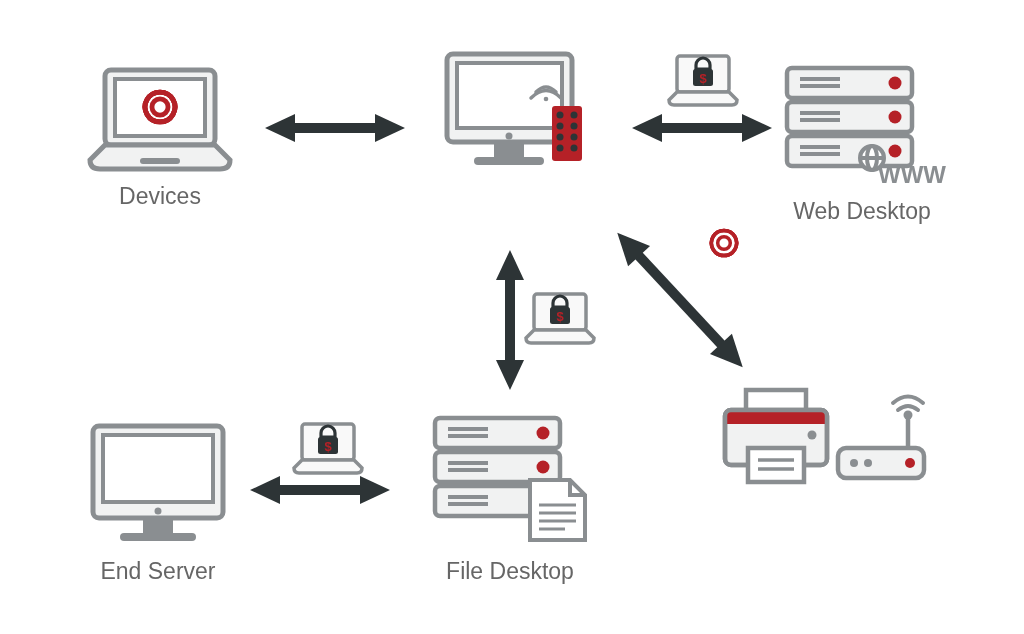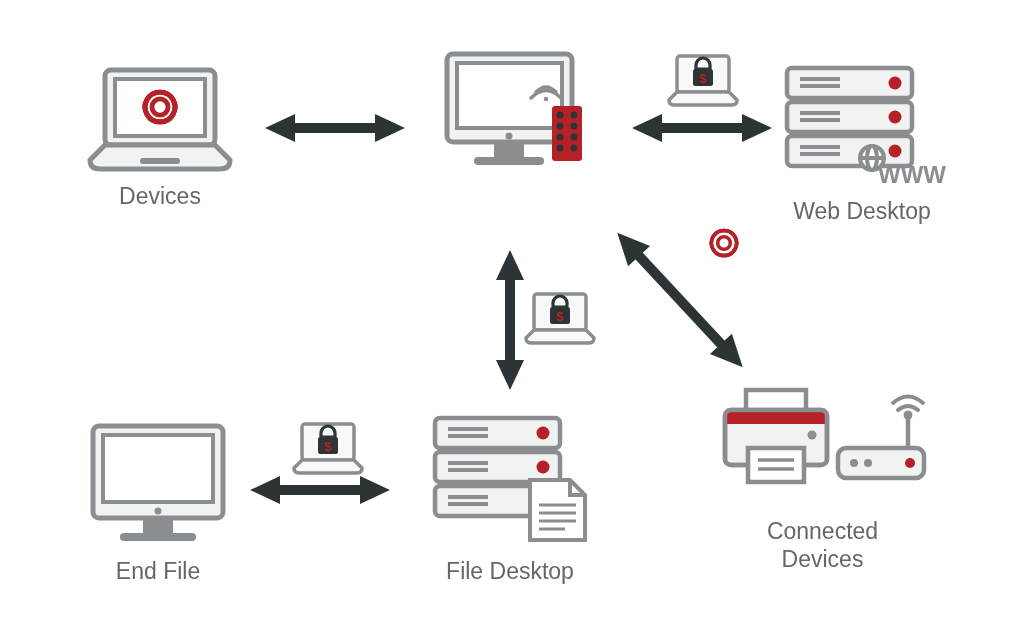--- a/index.html
+++ b/index.html
@@ -121,21 +121,21 @@
   </div>
 
   <div class="node" style="left:78px;top:420px">
     <svg width="160" height="130" viewBox="0 0 160 130">
       <rect x="15" y="6" width="130" height="92" rx="6" fill="#f1f2f2" stroke="#8a8e91" stroke-width="5"></rect>
       <rect x="25" y="15" width="110" height="67" fill="#fff" stroke="#8a8e91" stroke-width="4"></rect>
       <circle cx="80" cy="91" r="3.5" fill="#8a8e91"></circle>
       <rect x="65" y="99" width="30" height="14" fill="#8a8e91"></rect>
       <rect x="42" y="113" width="76" height="8" rx="4" fill="#8a8e91"></rect>
     </svg>
-    <div class="lbl">End File</div>
+    <div class="lbl">End Server</div>
   </div>
 
   <div class="node" style="left:420px;top:410px">
     <svg width="180" height="140" viewBox="0 0 180 140">
       <rect x="15" y="8" width="125" height="30" rx="5" fill="#f1f2f2" stroke="#8a8e91" stroke-width="4.5"></rect>
       <rect x="15" y="42" width="125" height="30" rx="5" fill="#f1f2f2" stroke="#8a8e91" stroke-width="4.5"></rect>
       <rect x="15" y="76" width="125" height="30" rx="5" fill="#f1f2f2" stroke="#8a8e91" stroke-width="4.5"></rect>
       <g fill="#8a8e91">
         <rect x="28" y="17" width="40" height="4"></rect>
           <rect x="28" y="24" width="40" height="4"></rect>
@@ -182,22 +182,20 @@
         <circle cx="158" cy="93" r="4" fill="#8a8e91"></circle>
         <circle cx="200" cy="93" r="5" fill="#b52127"></circle>
         <line x1="198" y1="78" x2="198" y2="48" stroke="#8a8e91" stroke-width="4.5"></line>
         <circle cx="198" cy="45" r="4.5" fill="#8a8e91"></circle>
         <g stroke="#8a8e91" stroke-width="4" fill="none" stroke-linecap="round">
           <path d="M188 40 q10 -8 20 0"></path>
           <path d="M183 33 q15 -13 30 0"></path>
         </g>
       </g>
     </svg>
-    <div class="lbl" style="white-space:pre">Connected
-Devices</div>
   </div>
 
   <div class="node" style="left:663px;top:42px">
     <svg width="80" height="70" viewBox="0 0 80 70">
       <rect x="14" y="14" width="52" height="36" rx="3" fill="#f9f9f9" stroke="#8a8e91" stroke-width="3.5"></rect>
       <path d="M6 58 L14 50 H66 L74 58 Q74 63 69 63 H11 Q6 63 6 58 Z" fill="#f9f9f9" stroke="#8a8e91" stroke-width="3.5"></path>
       <path d="M33 23 a7 7 0 0 1 14 0 v4 h-14 z" fill="none" stroke="#2d3436" stroke-width="3.2"></path>
       <rect x="30" y="27" width="20" height="17" rx="2.5" fill="#2d3436"></rect>
       <text x="40" y="41" text-anchor="middle" font-size="13" font-weight="bold" fill="#b52127">$</text>
     </svg>

